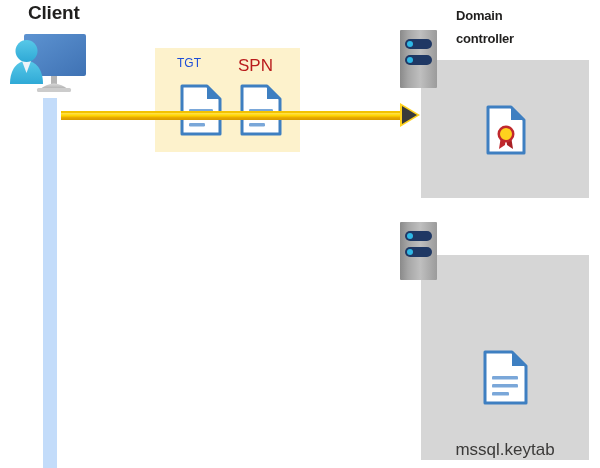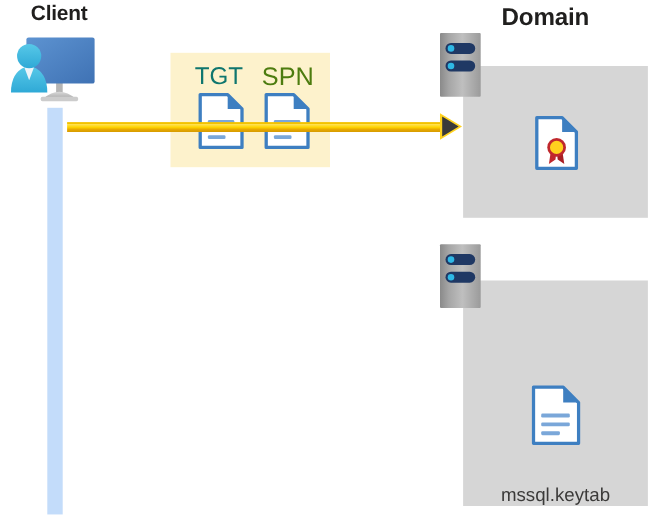--- a/index.html
+++ b/index.html
@@ -51,27 +51,27 @@
   }
 
   
   #yellow-box {
     left: 155px; top: 48px;
     width: 145px; height: 104px;
     background: #fdf2cc;
   }
   #tgt-label {
     left: 177px; top: 56px;
-    font-size: 22px;
-    color: #0f766e;
+    font-size: 12px;
+    color: #1d4ed8;
   }
   #spn-label {
     left: 238px; top: 56px;
-    font-size: 23px;
-    color: #4d7c0f;
+    font-size: 17px;
+    color: #b91c1c;
   }
 
   
   #arrow-shaft {
     left: 61px; top: 111px;
     width: 348px; height: 9px;
     background: linear-gradient(to bottom,
                 #f3c200 0%, #f3c200 18%,
                 #ffe14d 24%, #ffd400 52%,
                 #e8a900 74%, #d69b00 100%);
@@ -120,21 +120,21 @@
     width: 6px; height: 6px;
     border-radius: 50%;
     background: #2eb8e6;
   }
   #dc-rack    { left: 400px; top: 30px; }
   #linux-rack { left: 400px; top: 222px; }
 
   
   #dc-title {
     left: 456px; top: 4px;
-    font-size: 22px;
+    font-size: 13px;
     line-height: 23px;
     width: 130px;
   }
   #linux-title {
     left: 456px; top: 230px;
     font-size: 17px;
     line-height: 23px;
   }
 
   
@@ -229,20 +229,21 @@
     <div class="bar b1">
       <span class="dot"></span>
     </div>
     <div class="bar b2">
       <span class="dot"></span>
     </div>
   </div>
 
   <div class="abs title-bold" id="dc-title">
     <div>Domain</div>
+    <div>controller</div>
   </div>
 
   <div class="abs" id="doc-cert">
     <svg width="40" height="50" viewBox="0 0 40 50" xmlns="http://www.w3.org/2000/svg">
       <path d="M2 2 H25 L38 15 V48 H2 Z" fill="#ffffff" stroke="#3e7fc1" stroke-width="3" stroke-linejoin="round"></path>
       <path d="M25 2 L38 15 H25 Z" fill="#3e7fc1"></path>
 
       <path d="M15 31 L13 44 L19 40 L20 31 Z" fill="#c0282d"></path>
       <path d="M25 31 L27 44 L21 40 L20 31 Z" fill="#a81f24"></path>
 

